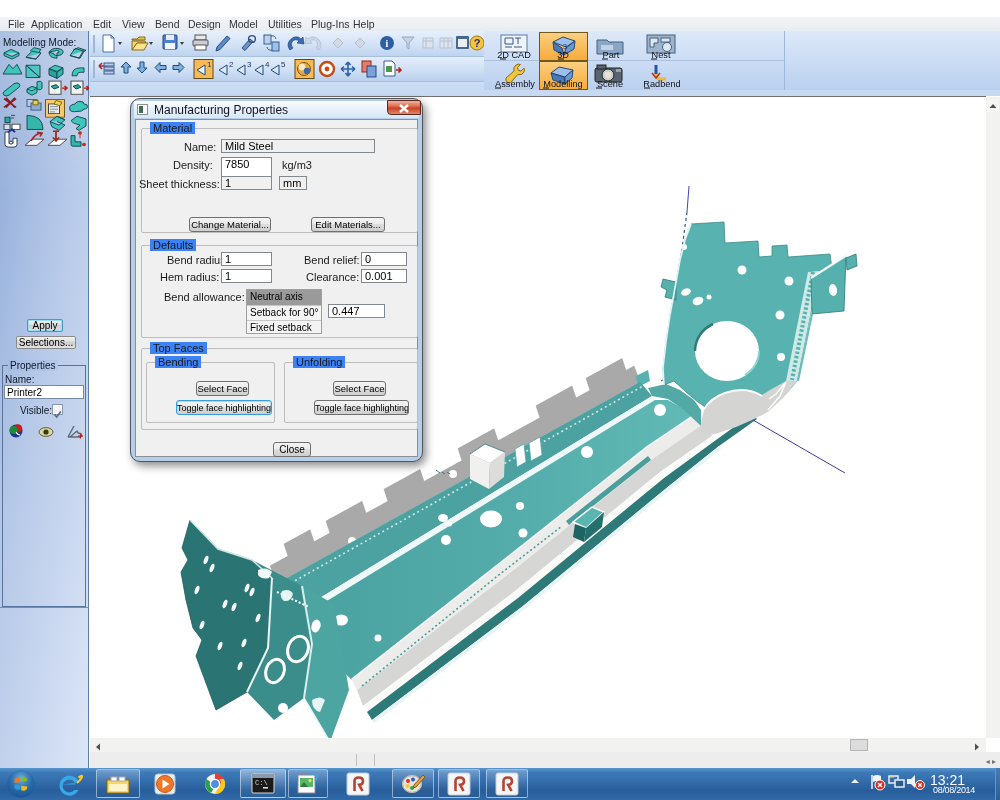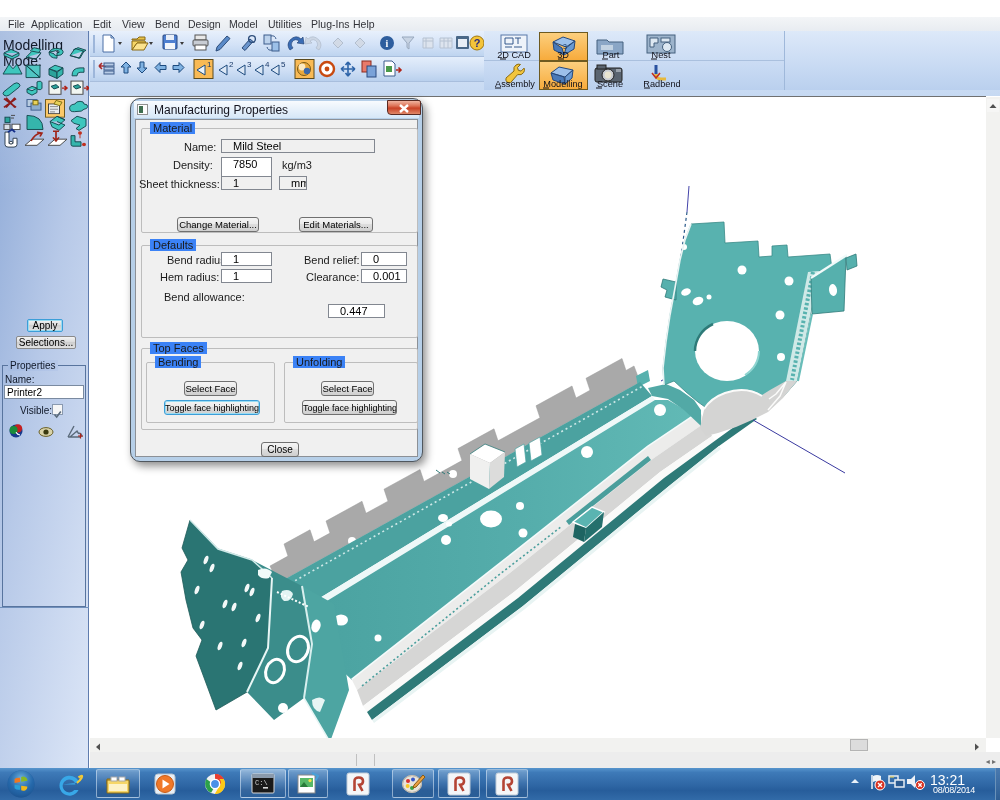--- a/index.html
+++ b/index.html
@@ -21,39 +21,39 @@
 #menubar span { position:absolute; top:1px; }
 
 
 #toolzone { left:89px; top:31px; width:911px; height:65px; background:linear-gradient(#dfeafa,#c6d9f2); }
 #tb1 { left:90px; top:31px; width:394px; height:26px; background:linear-gradient(#e8f0fc 0%,#d3e2f7 55%,#bed4ef 100%); border-bottom:1px solid #a8bedd; }
 #tb2 { left:90px; top:57px; width:394px; height:25px; background:linear-gradient(#e4eefb 0%,#cfdff5 55%,#b9d0ed 100%); border-bottom:1px solid #a8bedd; }
 #modepanel { left:484px; top:31px; width:516px; height:59px; background:linear-gradient(#dde9f9 0%,#c8daf3 60%,#bad0ee 100%); }
 
 
 #sidebar { left:0; top:31px; width:89px; height:737px; background:linear-gradient(180deg,rgba(255,255,255,0.28) 0%,rgba(255,255,255,0) 22%),linear-gradient(100deg,#8ca8d6 0%,#b7c9e8 45%,#dce6f7 100%); border-right:1px solid #5f7cae; }
-#sidebar .hdr { position:absolute; left:3px; top:6px; font-size:14px; color:#101828; }
+#sidebar .hdr { position:absolute; left:3px; top:6px; font-size:10px; color:#101828; }
 .sbtn { position:absolute; font-size:10px; color:#000; background:linear-gradient(#f4f4f4,#dcdcdc 45%,#cfcfcf 50%,#e2e2e2); border:1px solid #8a8a8a; border-radius:2px; text-align:center; }
 
 
 #canvas { left:90px; top:96px; width:896px; height:642px; background:#ffffff; border-top:1px solid #707070; }
 #vscroll { left:986px; top:97px; width:14px; height:641px; background:#f2f2f0; }
 #hscroll { left:90px; top:738px; width:896px; height:14px; background:#f2f2f0; }
 #statusbar { left:90px; top:752px; width:910px; height:16px; background:#ededed; }
 
 
 #dlg { left:130px; top:98px; width:293px; height:364px; background:#b6cfe8; border:1px solid #50575e; border-radius:10px; box-shadow:3px 4px 8px rgba(0,0,0,0.45); }
 #dlg .titlebar { position:absolute; left:3px; top:2px; width:285px; height:17px; background:linear-gradient(#f8fbfe,#d6e7f7); }
 #dlg .client { position:absolute; left:4px; top:20px; width:283px; height:338px; background:#f0f0f0; border:1px solid #8c9096; }
 .grp { position:absolute; border:1px solid #bdbdbd; border-radius:2px; }
 .grp .glabel { position:absolute; left:8px; top:-7px; background:#3b82f6; padding:0 3px; font-size:11px; color:#1a1a1a; }
 .dlabel { position:absolute; font-size:11px; color:#1a1a1a; white-space:nowrap; }
-.dfield { position:absolute; border:1px solid #828790; background:#fff; font-size:11px; color:#000; padding-left:11px; white-space:nowrap; overflow:hidden; }
+.dfield { position:absolute; border:1px solid #828790; background:#fff; font-size:11px; color:#000; padding-left:3px; white-space:nowrap; overflow:hidden; }
 .dfield.gray { background:#f0f0f0; }
-.dbtn { position:absolute; background:linear-gradient(#f4f4f4 0%,#ebebeb 45%,#dddddd 50%,#cfcfcf 100%); border:1px solid #707070; border-radius:3px; font-size:10px; color:#000; text-align:center; white-space:nowrap; overflow:hidden; }
+.dbtn { position:absolute; background:linear-gradient(#f4f4f4 0%,#ebebeb 45%,#dddddd 50%,#cfcfcf 100%); border:1px solid #707070; border-radius:3px; font-size:10px; color:#000; text-align:center; white-space:nowrap; overflow:hidden;margin-left:12px; }
 
 
 #taskbar { left:0; top:768px; width:1000px; height:32px; background:linear-gradient(#5795cd 0%,#3e7ab8 14%,#2e66a4 55%,#275d9b 70%,#326ba8 100%); }
 .tbicon { position:absolute; top:3px; width:26px; height:26px; }
 .tbbox { position:absolute; top:1px; height:29px; border:1px solid rgba(220,235,250,0.55); border-radius:2px; background:linear-gradient(rgba(255,255,255,0.25),rgba(255,255,255,0.06) 50%,rgba(0,0,0,0.08)); }
 </style>
 </head>
 <body>
 <div id="root">
   <div id="menubar" class="abs">
@@ -556,20 +556,25 @@
       </div>
     <div class="dlabel" style="left:36px; top:155px;">Bend radius:</div>
     <div class="dfield" style="left:90px; top:153px; width:51px; height:14px;">1</div>
     <div class="dlabel" style="left:173px; top:155px;">Bend relief:</div>
     <div class="dfield" style="left:230px; top:153px; width:46px; height:14px;">0</div>
     <div class="dlabel" style="left:29px; top:172px;">Hem radius:</div>
     <div class="dfield" style="left:90px; top:170px; width:51px; height:14px;">1</div>
     <div class="dlabel" style="left:175px; top:172px;">Clearance:</div>
     <div class="dfield" style="left:230px; top:170px; width:46px; height:14px;">0.001</div>
     <div class="dlabel" style="left:33px; top:192px;">Bend allowance:</div>
+    <div style="position:absolute; left:115px; top:190px; width:76px; height:45px; border:1px solid #a0a0a0; background:#f4f4f4; font-size:10px; white-space:nowrap; overflow:hidden;">
+      <div style="height:15px; background:#9a9a9a; color:#000; padding:1px 0 0 3px;">Neutral axis</div>
+      <div style="height:15px; border-top:1px solid #c8c8c8; padding:1px 0 0 3px;">Setback for 90°</div>
+      <div style="height:13px; border-top:1px solid #c8c8c8; padding:1px 0 0 3px;">Fixed setback</div>
+    </div>
     <div class="dfield" style="left:197px; top:205px; width:57px; height:14px;">0.447</div>
 
     <div class="grp" style="left:10px; top:249px; width:277px; height:82px;">
         <div class="glabel">Top Faces</div>
       </div>
     <div class="grp" style="left:15px; top:263px; width:129px; height:61px;">
         <div class="glabel">Bending</div>
       </div>
     <div class="grp" style="left:153px; top:263px; width:134px; height:61px;">
         <div class="glabel">Unfolding</div>

